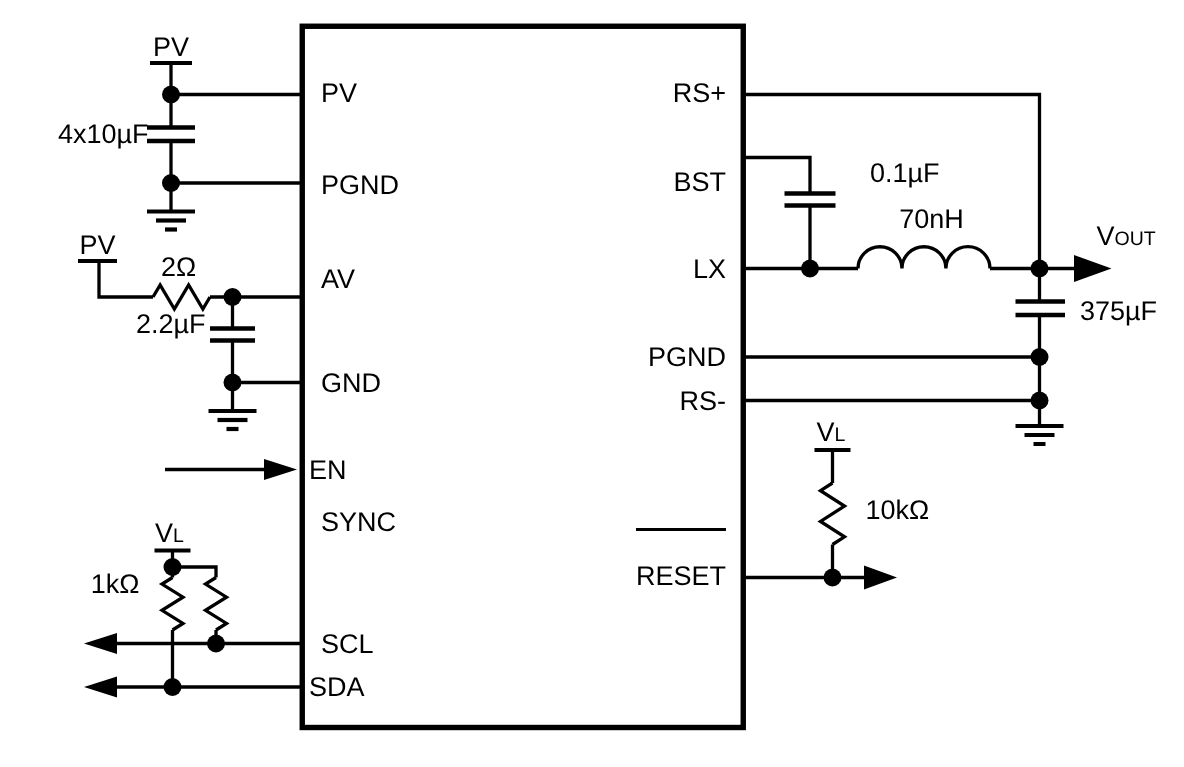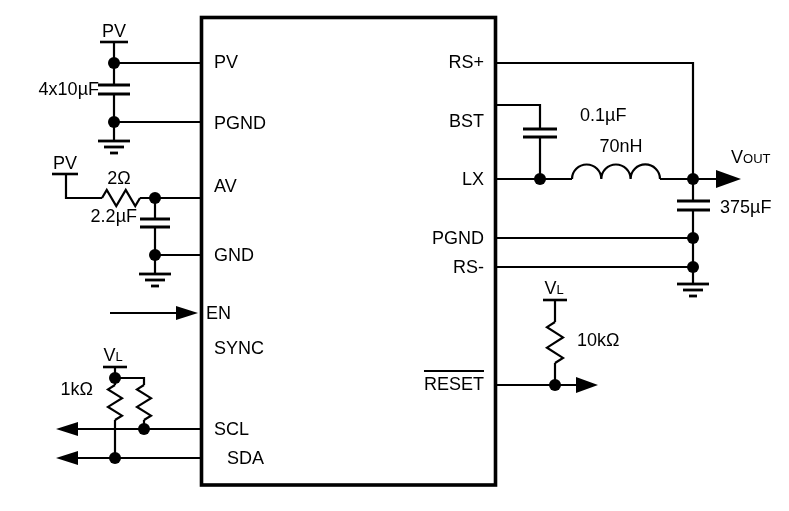--- a/index.html
+++ b/index.html
@@ -15,21 +15,21 @@
   .lbl {
     position:absolute;
     font-size:18px;
     line-height:1;
     white-space:nowrap;
     transform:translateY(-50%);
   }
   .ctr { transform:translate(-50%,-50%); }
   .ralign { transform:translate(-100%,-50%); }
   .sub { font-size:13px; }
-  .overline { border-top:2px solid #000; padding-top:2px; }
+  .overline { border-top:2px solid #000; padding-top:20px; }
 </style>
 </head>
 <body>
 
 <div id="canvas">
 
   <svg id="wires" width="789" height="511" viewBox="0 0 789 511">
     <g stroke="#000" stroke-width="2.2" fill="none">
 
       <line x1="114" y1="42" x2="114" y2="85"></line>
@@ -140,21 +140,21 @@
     </g>
   </svg>
 
   <span class="lbl" style="left:214px; top:62px">PV</span>
   <span class="lbl" style="left:214px; top:123px">PGND</span>
   <span class="lbl" style="left:214px; top:186px">AV</span>
   <span class="lbl" style="left:214px; top:255px">GND</span>
   <span class="lbl" style="left:206px; top:313px">EN</span>
   <span class="lbl" style="left:214px; top:348px">SYNC</span>
   <span class="lbl" style="left:214px; top:429px">SCL</span>
-  <span class="lbl" style="left:227px; top:458px">SDA</span>
+  <span class="lbl" style="left:206px; top:458px">SDA</span>
 
   <span class="lbl ralign" style="left:484px; top:62px">RS+</span>
   <span class="lbl ralign" style="left:484px; top:121px">BST</span>
   <span class="lbl ralign" style="left:484px; top:179px">LX</span>
   <span class="lbl ralign" style="left:484px; top:238px">PGND</span>
   <span class="lbl ralign" style="left:484px; top:267px">RS-</span>
   <span class="lbl ralign" style="left:484px; top:384px"><span class="overline">RESET</span></span>
 
   <span class="lbl ctr" style="left:114px; top:31px">PV</span>
   <span class="lbl ctr" style="left:65px;  top:163px">PV</span>

